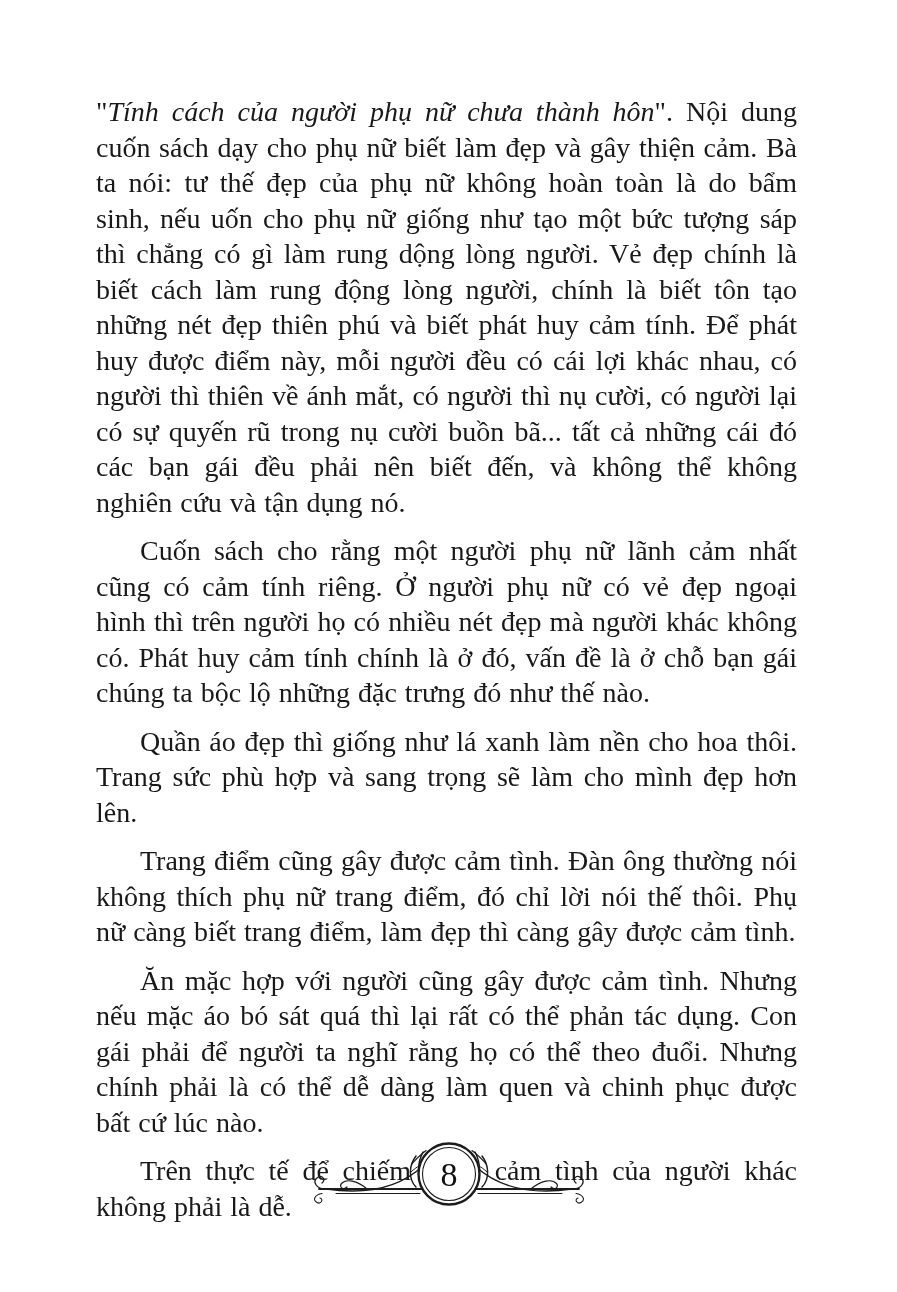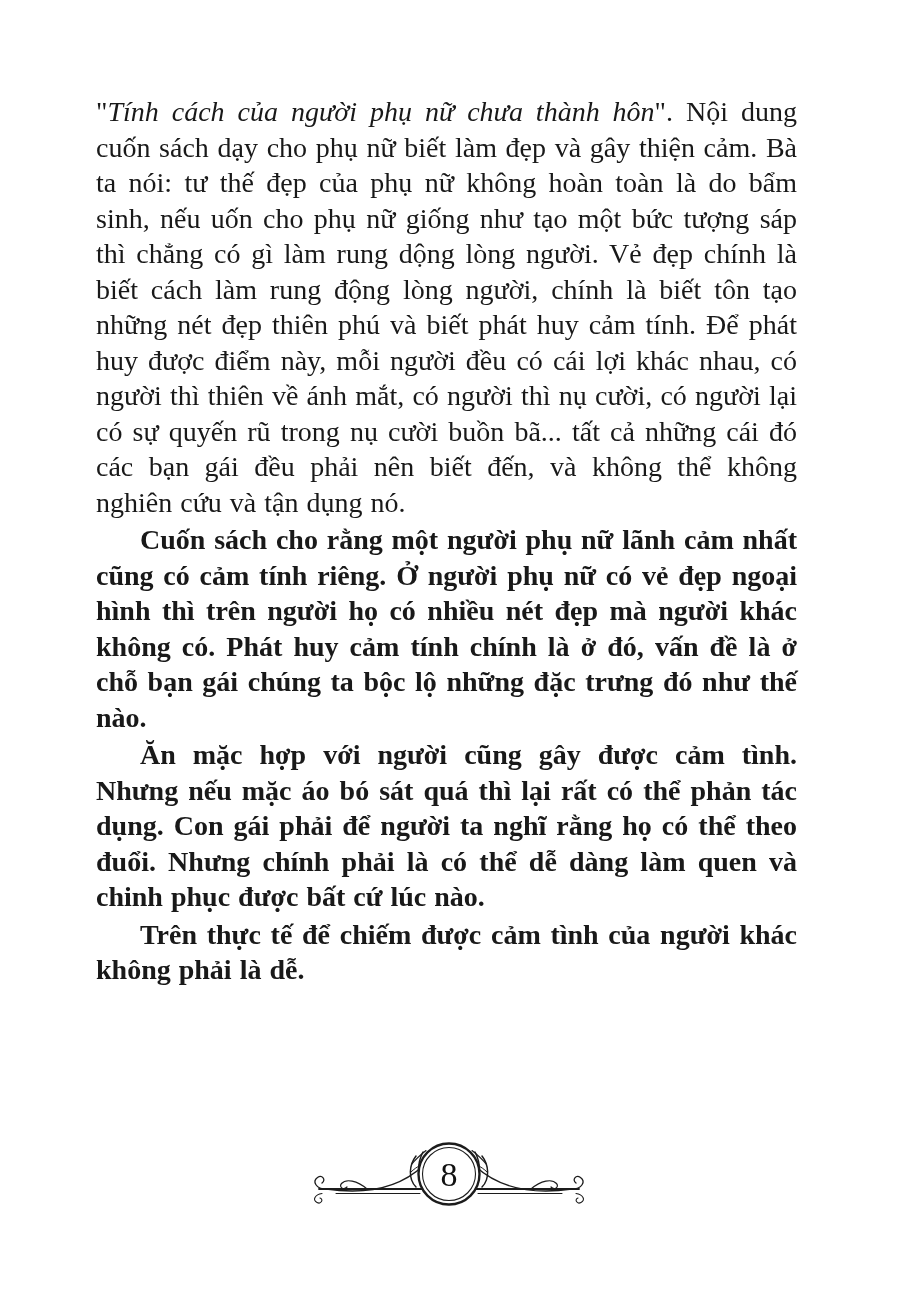--- a/index.html
+++ b/index.html
@@ -26,22 +26,21 @@
   .para {
     margin: 0;
     font-size: 28px;
     line-height: 35.5px;
     text-align: justify;
     text-justify: inter-word;
     word-spacing: 1px;
     color: #191919;
   }
   .para + .para {
-    margin-top: 2px;
-    font-weight: bold;
+    margin-top: 13px;
   }
   .para.indent {
     text-indent: 44px;
   }
   .para em {
     font-style: italic;
   }
   .footer-ornament {
     position: absolute;
     left: 50%;
@@ -65,21 +64,23 @@
 <body>
 
 <div class="page">
 
   <div class="text-block">
 
     <p class="para"><span>"</span><em>Tính cách của người phụ nữ chưa thành hôn</em><span>". Nội dung cuốn sách dạy cho phụ nữ biết làm đẹp và gây thiện cảm. Bà ta nói: tư thế đẹp của phụ nữ không hoàn toàn là do bẩm sinh, nếu uốn cho phụ nữ giống như tạo một bức tượng sáp thì chẳng có gì làm rung dộng lòng người. Vẻ đẹp chính là biết cách làm rung động lòng người, chính là biết tôn tạo những nét đẹp thiên phú và biết phát huy cảm tính. Để phát huy được điểm này, mỗi người đều có cái lợi khác nhau, có người thì thiên về ánh mắt, có người thì nụ cười, có người lại có sự quyến rũ trong nụ cười buồn bã... tất cả những cái đó các bạn gái đều phải nên biết đến, và không thể không nghiên cứu và tận dụng nó.</span></p>
 
     <p class="para indent">Cuốn sách cho rằng một người phụ nữ lãnh cảm nhất cũng có cảm tính riêng. Ở người phụ nữ có vẻ đẹp ngoại hình thì trên người họ có nhiều nét đẹp mà người khác không có. Phát huy cảm tính chính là ở đó, vấn đề là ở chỗ bạn gái chúng ta bộc lộ những đặc trưng đó như thế nào.</p>
 
+    <p class="para indent">Quần áo đẹp thì giống như lá xanh làm nền cho hoa thôi. Trang sức phù hợp và sang trọng sẽ làm cho mình đẹp hơn lên.</p>
 
+    <p class="para indent">Trang điểm cũng gây được cảm tình. Đàn ông thường nói không thích phụ nữ trang điểm, đó chỉ lời nói thế thôi. Phụ nữ càng biết trang điểm, làm đẹp thì càng gây được cảm tình.</p>
 
     <p class="para indent">Ăn mặc hợp với người cũng gây được cảm tình. Nhưng nếu mặc áo bó sát quá thì lại rất có thể phản tác dụng. Con gái phải để người ta nghĩ rằng họ có thể theo đuổi. Nhưng chính phải là có thể dễ dàng làm quen và chinh phục được bất cứ lúc nào.</p>
 
     <p class="para indent">Trên thực tế để chiếm được cảm tình của người khác không phải là dễ.</p>
 
   </div>
 
   <div class="footer-ornament">
     <svg viewBox="0 0 280 80" xmlns="http://www.w3.org/2000/svg">
       <defs>

